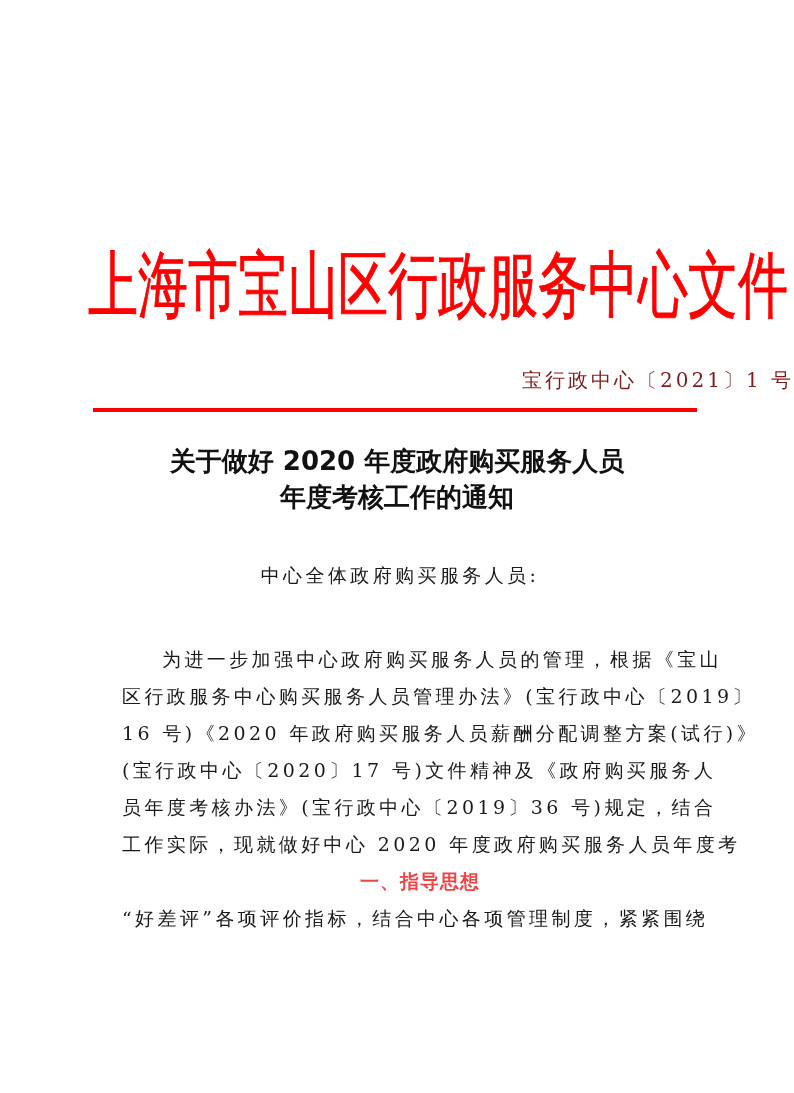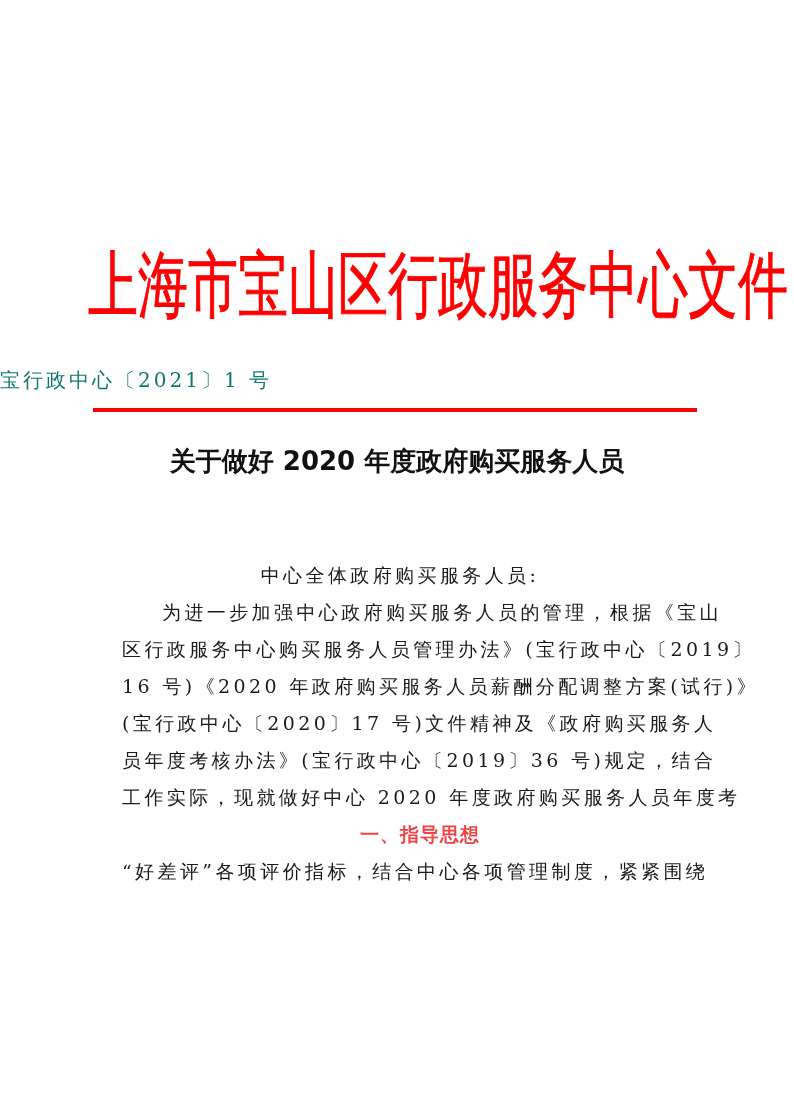--- a/index.html
+++ b/index.html
@@ -40,24 +40,24 @@
       display: inline-block;
       transform: scaleY(1.45);
       transform-origin: center;
       -webkit-text-stroke: 0.6px #ff0000;
     }
     .doc-number {
       position: absolute;
       left: 0;
       top: 367px;
       width: 794px;
-      text-align: left;
+      text-align: right;
       font-size: 20px;
       letter-spacing: 3px;
-      color: #0f766e;
+      color: #7f1d1d;
       font-family: "DejaVu Serif", "Liberation Serif", serif;
     }
     .red-rule {
       position: absolute;
       left: 93px;
       top: 408px;
       width: 604px;
       height: 4px;
       background: #ff0000;
     }
@@ -85,20 +85,21 @@
       letter-spacing: 3.4px;
       text-align: center;
     }
     .body-text .line {
       display: block;
       white-space: nowrap;
       height: 37px;
     }
     .body-text .indent {
       padding-left: 40px;
+      margin-top: 47px;
     }
     .body-text .heading {
       font-family: "DejaVu Sans", "Liberation Sans", sans-serif;
       font-weight: bold;
       font-size: 19px;
       letter-spacing: 1px;
       padding-left: 40px;
       color: #ef4444;
     }
   </style>
@@ -123,20 +124,21 @@
     <span class="char">文</span>
     <span class="char">件</span>
   </div>
 
   <div class="doc-number">宝行政中心〔2021〕1 号</div>
 
   <div class="red-rule"></div>
 
   <div class="doc-title">
     <div>关于做好 2020 年度政府购买服务人员</div>
+    <div>年度考核工作的通知</div>
   </div>
 
   <div class="body-text">
     <span class="line">中心全体政府购买服务人员:</span>
     <span class="line indent">为进一步加强中心政府购买服务人员的管理，根据《宝山</span>
     <span class="line">区行政服务中心购买服务人员管理办法》(宝行政中心〔2019〕</span>
     <span class="line">16 号)《2020 年政府购买服务人员薪酬分配调整方案(试行)》</span>
     <span class="line">(宝行政中心〔2020〕17 号)文件精神及《政府购买服务人</span>
     <span class="line">员年度考核办法》(宝行政中心〔2019〕36 号)规定，结合</span>
     <span class="line">工作实际，现就做好中心 2020 年度政府购买服务人员年度考</span>

